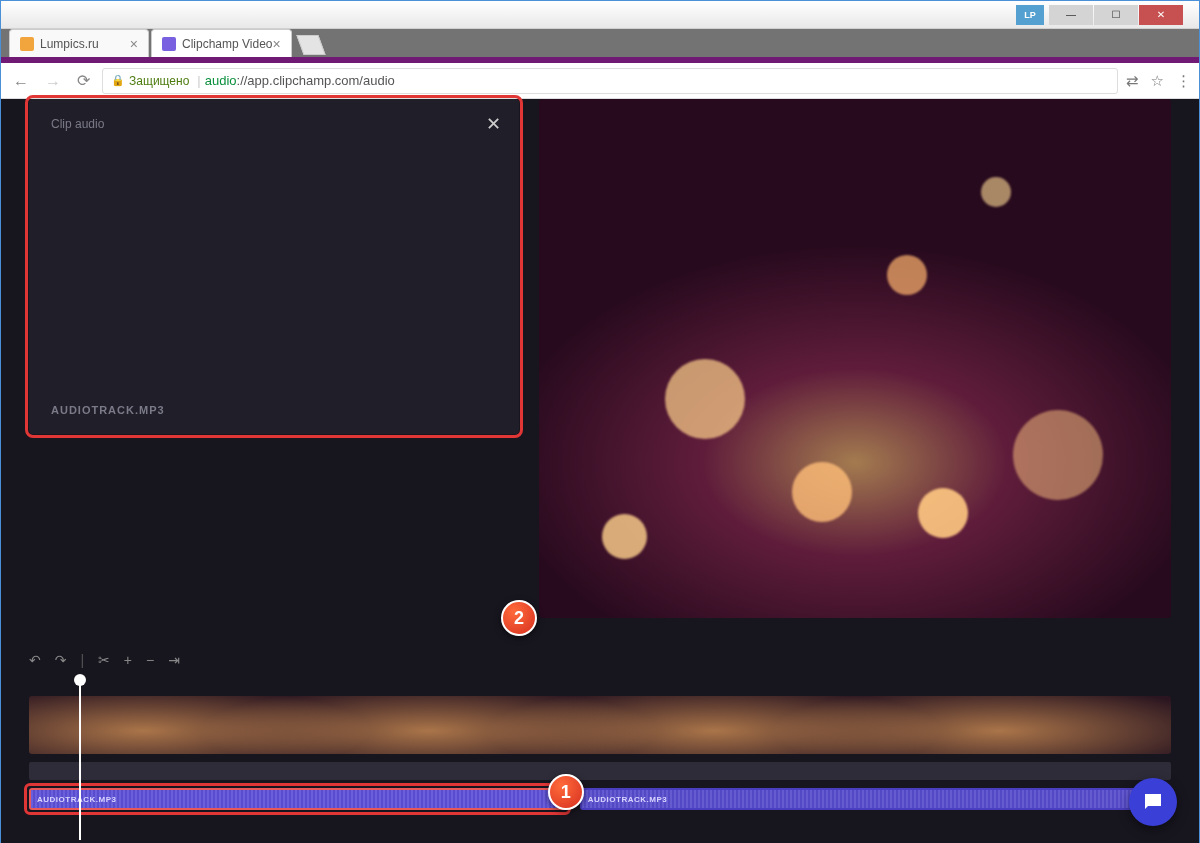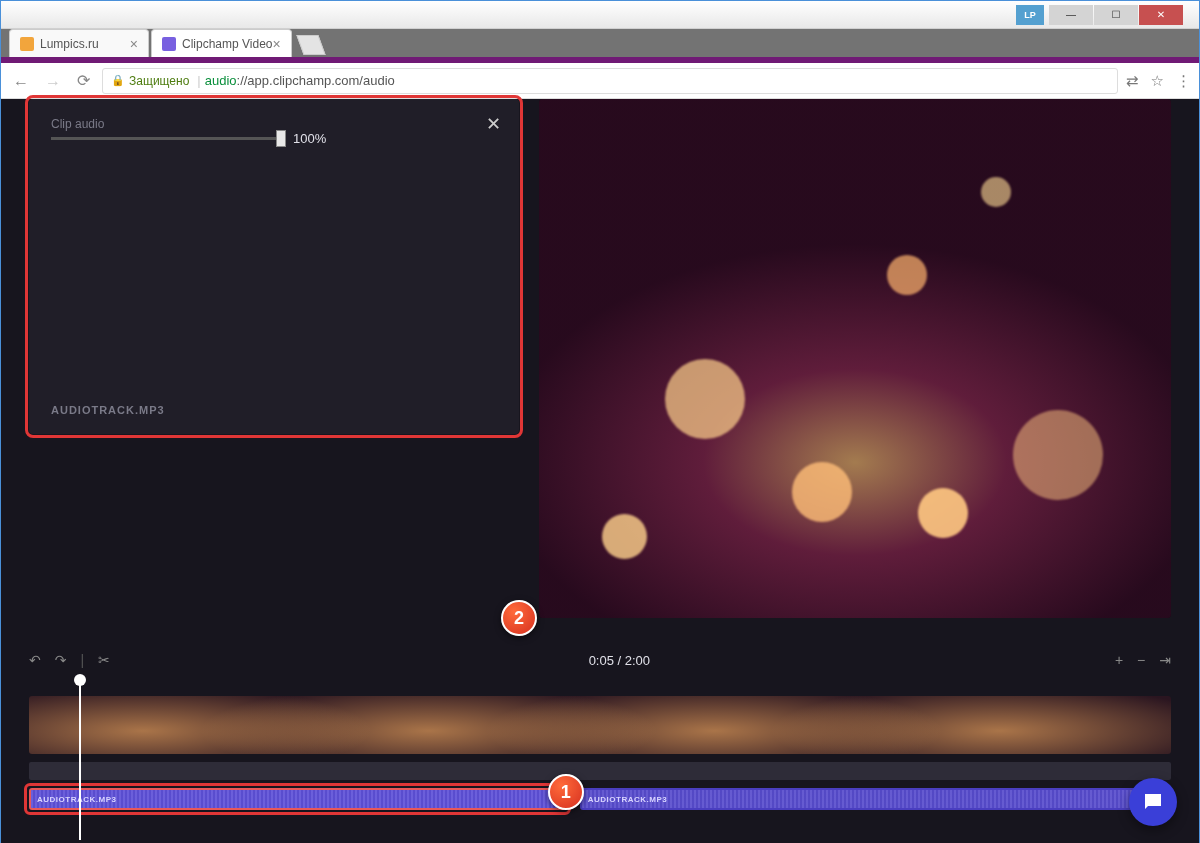--- a/index.html
+++ b/index.html
@@ -145,26 +145,20 @@
 
   <div class="app">
 
 
     <div class="main">
       <div class="panel-wrap">
         <div class="panel">
           <div class="outline-red"></div>
           <span class="pclose">✕</span>
           <div class="plabel">Clip audio</div>
-          <div class="slider">
-            <div class="track">
-                <div class="thumb"></div>
-              </div>
-            <span class="sliderval">100%</span>
-          </div>
           <div class="pfoot">AUDIOTRACK.MP3</div>
         </div>
         <div class="callout" style="right:-18px;bottom:-18px">2</div>
       </div>
 
       <div class="preview">
         <div class="bokeh" style="width:80px;height:80px;background:rgba(255,210,140,.7);top:50%;left:20%"></div>
         <div class="bokeh" style="width:60px;height:60px;background:rgba(255,190,120,.8);top:70%;left:40%"></div>
         <div class="bokeh" style="width:50px;height:50px;background:rgba(255,200,130,.9);top:75%;left:60%"></div>
         <div class="bokeh" style="width:40px;height:40px;background:rgba(255,180,110,.7);top:30%;left:55%"></div>
@@ -173,21 +167,20 @@
         <div class="bokeh" style="width:45px;height:45px;background:rgba(255,210,140,.8);top:80%;left:10%"></div>
       </div>
     </div>
 
     <div class="timeline">
       <div class="tlhdr">
         <span class="tlbtn">↶</span>
         <span class="tlbtn">↷</span>
         <span class="tlbtn" style="color:#555">|</span>
         <span class="tlbtn">✂</span>
-        <span class="tltime">0:05 / 2:00</span>
         <div class="tlright">
           <span>+</span>
           <span>−</span>
           <span>⇥</span>
         </div>
       </div>
 
       <div class="playhead"></div>
 
       <div class="tracks">

